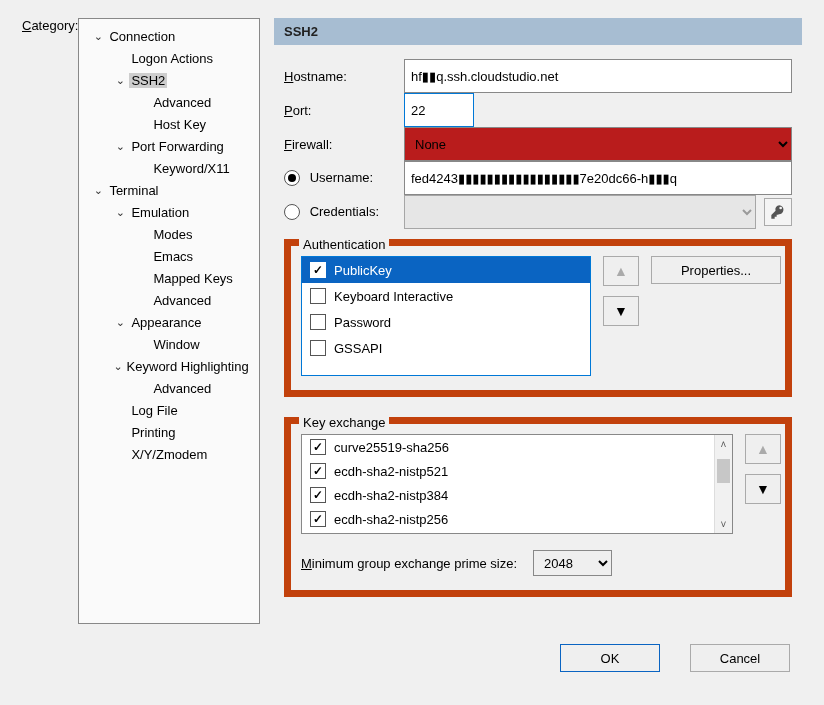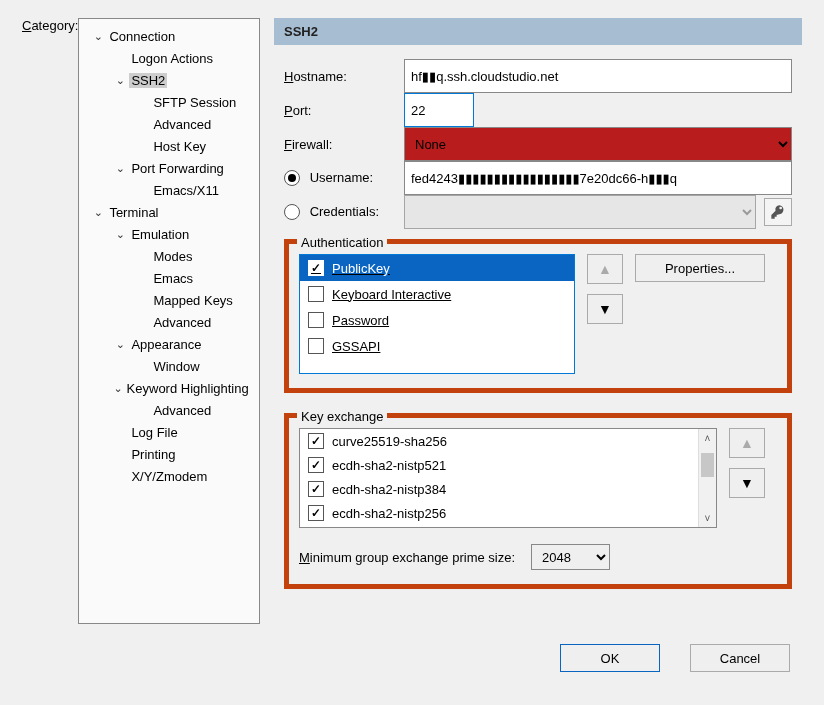--- a/index.html
+++ b/index.html
@@ -89,28 +89,28 @@
     display:inline-block; width:16px;height:16px;border:1px solid #555;border-radius:50%;
     vertical-align:middle; margin-right:6px; position:relative; background:#fff;
   }
   .radio-circle.checked::after{
     content:""; position:absolute; left:3px; top:3px; width:8px;height:8px;border-radius:50%;background:#000;
   }
   .icon-btn {
     width:28px;height:28px;border:1px solid #aaa;background:#f4f4f4;display:flex;align-items:center;justify-content:center;
   }
   .fieldset {
-    border:5px solid #c2410c; padding:10px 22px 14px 10px; position:relative; margin-top:10px;
+    border:7px solid #c2410c; padding:10px 4px 14px 10px; position:relative; margin-top:10px;
   }
   .fieldset .legend {
     position:absolute; top:-9px; left:8px; background:#f0f0f0; padding:0 4px; font-size:13px;
   }
   .auth-row { display:flex; gap:12px; }
   .auth-list {
-    flex:1; border:1px solid #0078d7; background:#fff; height:120px;text-decoration:underline;
+    flex:1; border:1px solid #0078d7; background:#fff; height:120px;
   }
   .auth-item {
     display:flex; align-items:center; height:26px; padding:0 8px; gap:8px;
   }
   .auth-item.selected { background:#0a64c2; color:#fff; }
   .chk {
     display:inline-flex; width:16px;height:16px;border:1px solid #555;background:#fff;align-items:center;justify-content:center;font-size:12px;line-height:1;
   }
   .chk.sel-border{ border-color:#fff; }
   .chk.checked::after{ content:"✓"; color:#000; font-weight:bold; }
@@ -162,37 +162,33 @@
         <div class="tree-item" style="padding-left: 32px;">
           <span class="tw"></span>
           <span class="label-span">Logon Actions</span>
         </div>
         <div class="tree-item selected" style="padding-left: 32px;">
           <span class="tw">⌄</span>
           <span class="label-span">SSH2</span>
         </div>
         <div class="tree-item" style="padding-left: 54px;">
           <span class="tw"></span>
-          <span class="label-span">SFTP Session</span>
-        </div>
-        <div class="tree-item" style="padding-left: 54px;">
-          <span class="tw"></span>
           <span class="label-span">Advanced</span>
         </div>
         <div class="tree-item" style="padding-left: 54px;">
           <span class="tw"></span>
           <span class="label-span">Host Key</span>
         </div>
         <div class="tree-item" style="padding-left: 32px;">
           <span class="tw">⌄</span>
           <span class="label-span">Port Forwarding</span>
         </div>
         <div class="tree-item" style="padding-left: 54px;">
           <span class="tw"></span>
-          <span class="label-span">Emacs/X11</span>
+          <span class="label-span">Keyword/X11</span>
         </div>
         <div class="tree-item" style="padding-left: 10px;">
           <span class="tw">⌄</span>
           <span class="label-span">Terminal</span>
         </div>
         <div class="tree-item" style="padding-left: 32px;">
           <span class="tw">⌄</span>
           <span class="label-span">Emulation</span>
         </div>
         <div class="tree-item" style="padding-left: 54px;">

